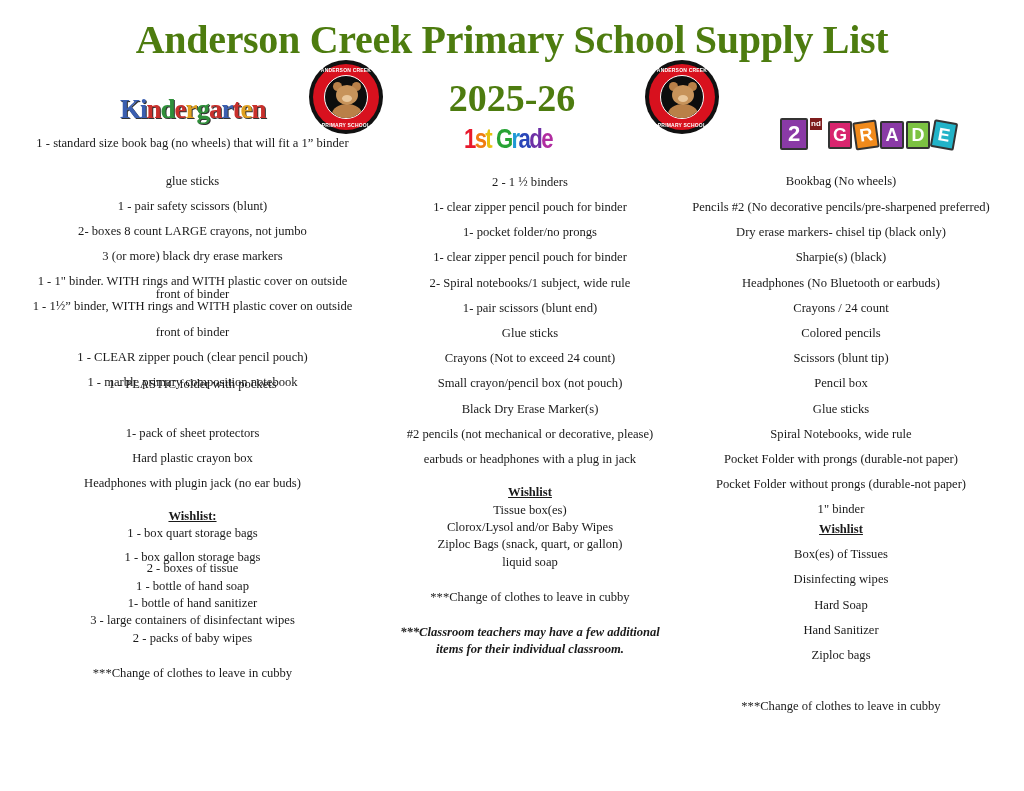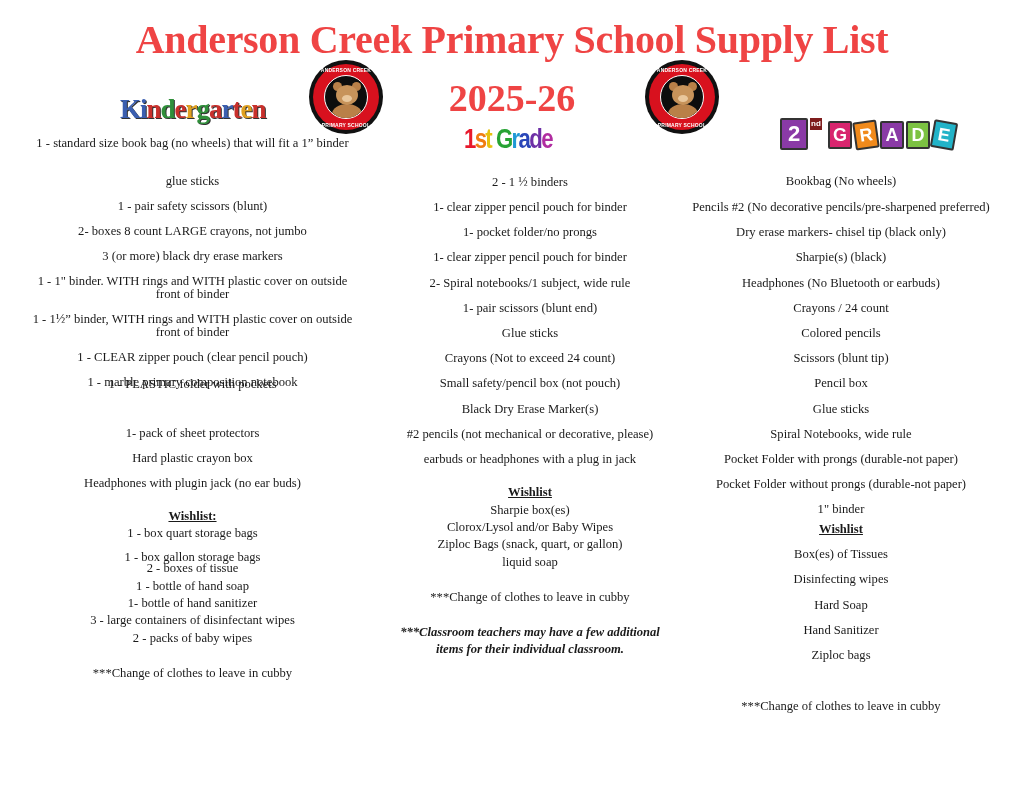--- a/index.html
+++ b/index.html
@@ -1,19 +1,19 @@
 <!DOCTYPE html>
 <html><head>
 <meta charset="utf-8">
 <style>
   html, body { margin: 0; padding: 0; background: #ffffff; }
   body { width: 1024px; height: 791px; position: relative; overflow: hidden;
          font-family: "Liberation Serif", "DejaVu Serif", serif; color: #1a1a1a; }
   .title { position: absolute; left: 0; width: 1024px; text-align: center;
-           color: #ef4444; font-weight: bold; font-family: "Liberation Serif", serif; }
+           color: #4d7c0f; font-weight: bold; font-family: "Liberation Serif", serif; }
   .title.main { top: 16px; font-size: 40px; letter-spacing: -0.3px; }
   .title.year { top: 76px; font-size: 38px; left: 0; }
   .logo { position: absolute; width: 74px; height: 74px; border-radius: 50%;
           background: #111; box-sizing: border-box; }
   .logo .ring { position: absolute; inset: 4px; border-radius: 50%; background: #d8111e; }
   .logo .inner { position: absolute; inset: 15px; border-radius: 50%; background: #0d0d0d;
                  border: 1px solid #fff; overflow: hidden; }
   .logo .bear-head { position: absolute; left: 11px; top: 9px; width: 22px; height: 20px;
                      border-radius: 50%; background: #c7935a; }
   .logo .ear { position: absolute; width: 9px; height: 9px; border-radius: 50%; background: #b98048; top: 6px; }
@@ -93,21 +93,21 @@
 </div>
 
 <div class="col col-k">
   <div class="item" style="top:137px">1 - standard size book bag (no wheels) that will fit a 1” binder</div>
   <div class="item" style="top:175px">glue sticks</div>
   <div class="item" style="top:200px">1 - pair safety scissors (blunt)</div>
   <div class="item" style="top:225px">2- boxes 8 count LARGE crayons, not jumbo</div>
   <div class="item" style="top:250px">3 (or more) black dry erase markers</div>
   <div class="item" style="top:275px">1 - 1" binder. WITH rings and WITH plastic cover on outside</div>
   <div class="item" style="top:288px">front of binder</div>
-  <div class="item" style="top:313px">1 - 1½” binder, WITH rings and WITH plastic cover on outside</div>
+  <div class="item" style="top:300px">1 - 1½” binder, WITH rings and WITH plastic cover on outside</div>
   <div class="item" style="top:326px">front of binder</div>
   <div class="item" style="top:351px">1 - CLEAR zipper pouch (clear pencil pouch)</div>
   <div class="item" style="top:376px">1 - marble primary composition notebook</div>
   <div class="item" style="top:378px">1 - PLASTIC folder with pockets</div>
   <div class="item" style="top:427px">1- pack of sheet protectors</div>
   <div class="item" style="top:452px">Hard plastic crayon box</div>
   <div class="item" style="top:477px">Headphones with plugin jack (no ear buds)</div>
 
   <div class="item wish-head" style="top:510px">Wishlist:</div>
   <div class="item" style="top:527px">1 - box quart storage bags</div>
@@ -122,27 +122,27 @@
 
 <div class="col col-1">
   <div class="item" style="top:176px">2 - 1 ½  binders</div>
   <div class="item" style="top:201px">1- clear zipper pencil pouch for binder</div>
   <div class="item" style="top:226px">1- pocket folder/no prongs</div>
   <div class="item" style="top:251px">1- clear zipper pencil pouch for binder</div>
   <div class="item" style="top:277px">2- Spiral notebooks/1 subject, wide rule</div>
   <div class="item" style="top:302px">1- pair scissors (blunt end)</div>
   <div class="item" style="top:327px">Glue sticks</div>
   <div class="item" style="top:352px">Crayons (Not to exceed 24 count)</div>
-  <div class="item" style="top:377px">Small safety/pencil box (not pouch)</div>
+  <div class="item" style="top:377px">Small crayon/pencil box (not pouch)</div>
   <div class="item" style="top:403px">Black Dry Erase Marker(s)</div>
   <div class="item" style="top:428px">#2 pencils (not mechanical or decorative, please)</div>
   <div class="item" style="top:453px">earbuds or headphones with a plug in jack</div>
 
   <div class="item wish-head" style="top:486px">Wishlist</div>
-  <div class="item" style="top:504px">Sharpie box(es)</div>
+  <div class="item" style="top:504px">Tissue box(es)</div>
   <div class="item" style="top:521px">Clorox/Lysol and/or Baby Wipes</div>
   <div class="item" style="top:538px">Ziploc Bags (snack, quart, or gallon)</div>
   <div class="item" style="top:556px">liquid soap</div>
   <div class="item" style="top:591px">***Change of clothes to leave in cubby</div>
   <div class="item note-bold" style="top:626px">***Classroom teachers may have a few additional</div>
   <div class="item note-bold" style="top:643px">items for their individual classroom.</div>
 </div>
 
 <div class="col col-2">
   <div class="item" style="top:175px">Bookbag (No wheels)</div>

